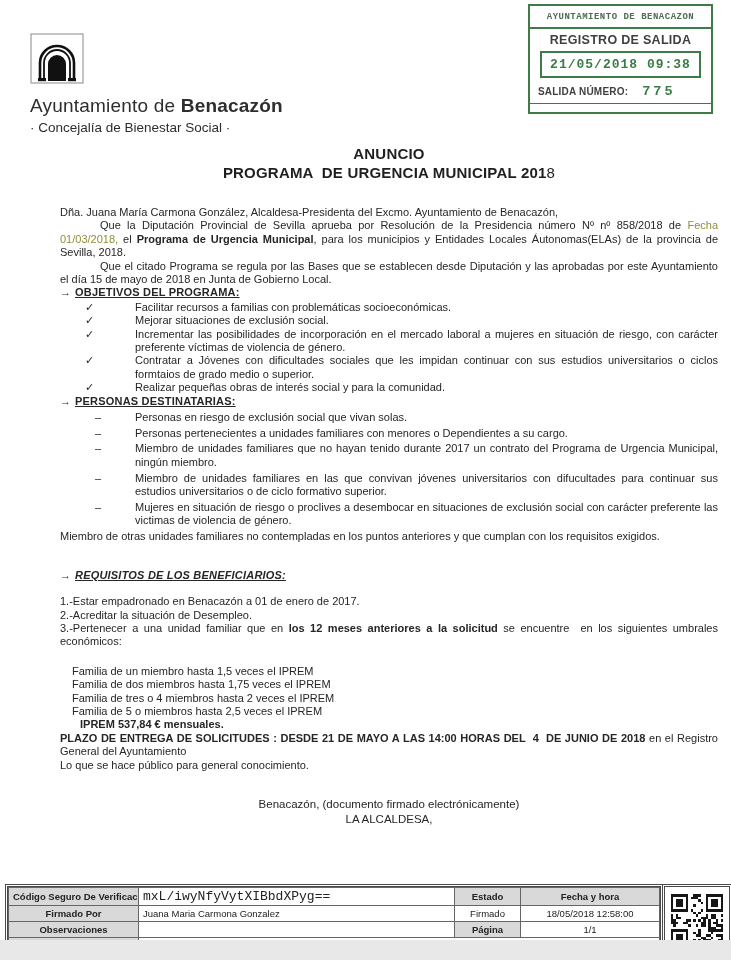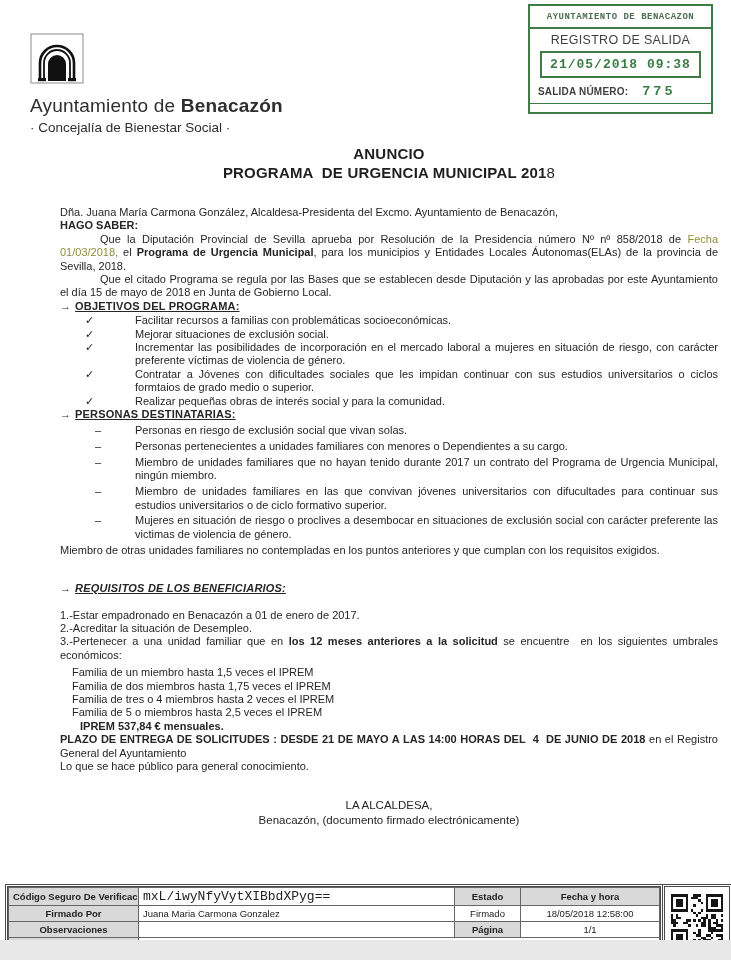--- a/index.html
+++ b/index.html
@@ -5,21 +5,21 @@
   html,body{margin:0;padding:0;background:#e8e8e8;}
   .page{position:relative;width:731px;height:940px;background:#ffffff;margin:0 auto;
         font-family:"Liberation Sans",sans-serif;color:#262626;overflow:hidden;}
 
   
   .stamp{position:absolute;left:528px;top:4px;width:181px;border:2px solid #3e7b47;
          background:#fff;text-align:center;}
   .stamp-org{font-family:"Liberation Mono",monospace;font-weight:bold;font-size:9px;
              color:#4e6e52;padding:6px 2px 5px;letter-spacing:.5px;}
   .stamp-div{border-top:2px solid #3e7b47;}
-  .stamp-title{font-size:12.5px;font-weight:normal;color:#3f3f3f;padding:4px 0 3px;letter-spacing:.3px;}
+  .stamp-title{font-size:12.5px;font-weight:bold;color:#3f3f3f;padding:4px 0 3px;letter-spacing:.3px;}
   .stamp-datebox{margin:1px 10px 4px;border:2px solid #3e7b47;padding:4px 0;
                  font-family:"Liberation Mono",monospace;font-weight:bold;font-size:13px;
                  color:#3a7d44;letter-spacing:1px;}
   .stamp-numrow{display:flex;align-items:center;justify-content:flex-start;padding:2px 8px 4px;}
   .stamp-numlabel{font-size:10px;font-weight:bold;color:#3f3f3f;letter-spacing:.2px;}
   .stamp-num{font-family:"Liberation Mono",monospace;font-weight:bold;font-size:13.5px;
              color:#3a7d44;letter-spacing:3px;margin-left:14px;}
   .stamp-strip{border-top:1.5px solid #3e7b47;height:8px;}
 
   
@@ -50,21 +50,21 @@
   ul.doc-list li{display:flex;}
   .mk{width:50px;padding-left:25px;flex:none;}
   .mk-dash{width:40px;padding-left:35px;flex:none;}
   .it{flex:1;text-align:justify;}
   .check-list{margin-bottom:26px;}
   .dash-list li{margin:2.5px 0;}
   .flush{text-align:justify;margin-top:2px;}
   .mt26{margin-top:25px;font-style:italic;}
   .req{margin-left:8px;text-align:justify;}
   .req-gap{height:12px;}
-  .umbrales{margin-left:12px;margin-top:4px;}
+  .umbrales{margin-left:12px;margin-top:16px;}
   .bold{font-weight:bold;padding-left:8px;}
   .plazo{margin-top:21px;text-align:justify;}
   .closing{margin-top:26px;margin-left:12px;}
   .signature{margin-top:25px;text-align:center;font-size:11.5px;line-height:15px;}
 
   
   .footer-table{position:absolute;left:5px;top:884px;width:652px;border:3px double #4a4a4a;background:#fff;}
   table.ft{border-collapse:collapse;width:100%;table-layout:fixed;font-size:9.5px;color:#222;}
   table.ft td{border:1px solid #666;padding:1px 4px;height:13px;overflow:hidden;white-space:nowrap;}
   td.lbl{background:#d9d9d9;font-weight:bold;text-align:center;}
@@ -106,21 +106,20 @@
     <div class="org-dept">· Concejalía de Bienestar Social ·</div>
   </div>
 
   <div class="doc-title">
     <div>ANUNCIO</div>
     <div><span class="keep-sp">PROGRAMA  DE URGENCIA MUNICIPAL 201</span><span class="title-tail">8</span></div>
   </div>
 
   <div class="body">
     <p class="intro">Dña. Juana María Carmona González, Alcaldesa-Presidenta del Excmo. Ayuntamiento de Benacazón,</p>
-    <p class="hago">HAGO SABER:</p>
 
     <p class="para ind mb10"><span>Que la Diputación Provincial de Sevilla aprueba por Resolución de la Presidencia número Nº  nº 858/2018 de </span><span class="olive">Fecha 01/03/2018,</span><span> el  </span><b>Programa de Urgencia Municipal</b><span>, para los municipios y Entidades Locales Áutonomas(ELAs) de la provincia de Sevilla, 2018.</span></p>
 
     <p class="para ind mb16">Que el citado Programa se regula por las Bases que se establecen desde Diputación y las aprobadas por este Ayuntamiento el día 15 de mayo de 2018 en Junta de Gobierno Local.</p>
 
     <div class="sec-head"><span>→</span><span class="sec-title">OBJETIVOS DEL PROGRAMA:</span></div>
     <ul class="doc-list check-list">
       <li>
           <span class="mk">✓</span>
           <span class="it">Facilitar recursos a familias con problemáticas socioeconómicas.</span>
@@ -180,22 +179,22 @@
       <div>Familia de tres o 4 miembros hasta 2 veces el IPREM</div>
       <div>Familia de 5 o miembros hasta 2,5 veces el IPREM</div>
       <div class="bold">IPREM 537,84 € mensuales.</div>
     </div>
 
     <p class="plazo"><b class="keep-sp">PLAZO DE ENTREGA DE SOLICITUDES : DESDE 21 DE MAYO A LAS 14:00 HORAS DEL  4  DE JUNIO DE 2018</b><span> en el Registro General del Ayuntamiento</span></p>
 
     <p class="closing">Lo que se hace público para general conocimiento.</p>
 
     <div class="signature">
+      <div>Benacazón, (documento firmado electrónicamente)</div>
       <div>LA ALCALDESA,</div>
-      <div>Benacazón, (documento firmado electrónicamente)</div>
     </div>
   </div>
 
   <div class="footer-table">
     <table class="ft">
       <colgroup>
           <col style="width:130px">
           <col style="width:316px">
           <col style="width:66px">
           <col>

